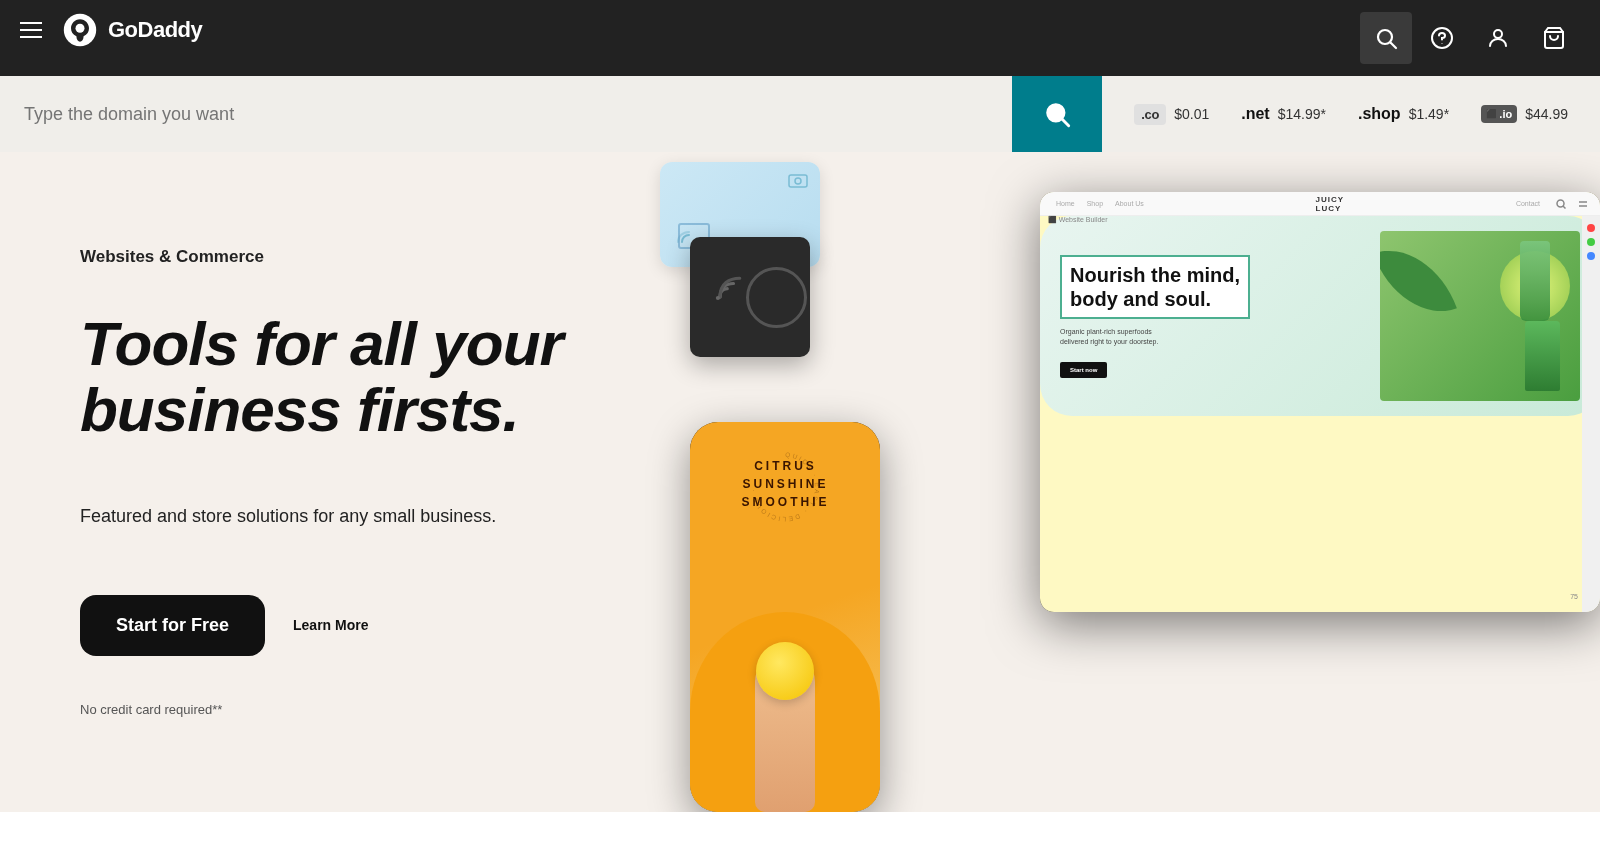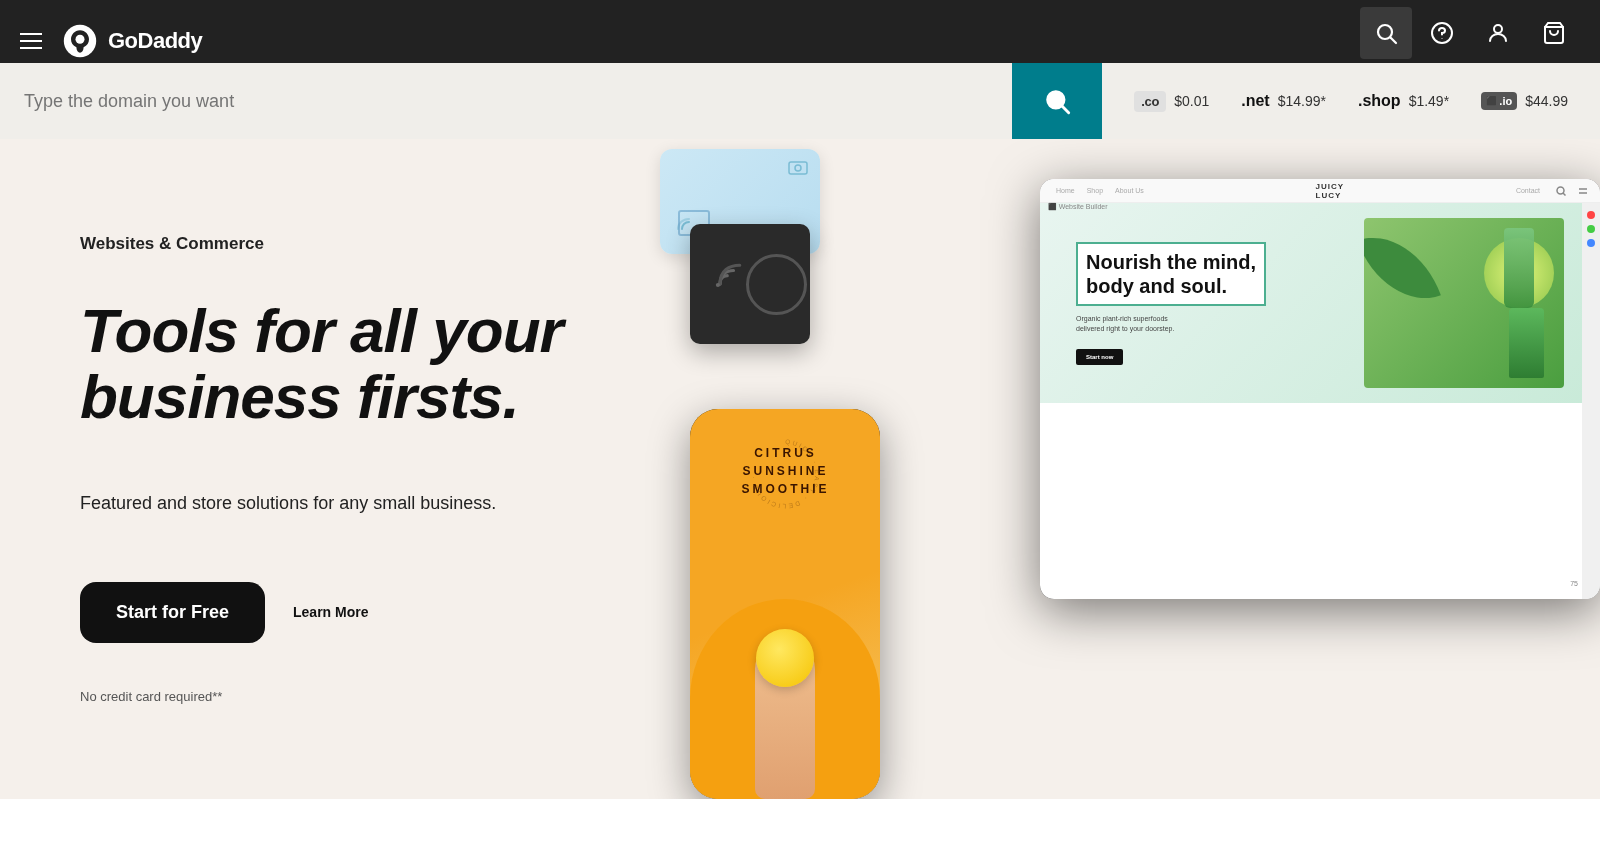--- a/index.html
+++ b/index.html
@@ -1,24 +1,24 @@
 <!DOCTYPE html>
 <html><head>
   <meta charset="utf-8">
   <style>
     * { margin: 0; padding: 0; box-sizing: border-box; }
     body { font-family: -apple-system, BlinkMacSystemFont, 'Segoe UI', Arial, sans-serif; width: 1600px; overflow-x: hidden; }
 
     
     .navbar {
       background: #222222;
-      height: 63px;
-      display: flex;
-      align-items: flex-end;
-      padding: 4px 20px;
+      height: 76px;
+      display: flex;
+      align-items: flex-start;
+      padding: 12px 20px;
       justify-content: space-between;
     }
     .nav-left {
       display: flex;
       align-items: center;
       gap: 20px;
     }
     .hamburger {
       display: flex;
       flex-direction: column;
@@ -331,21 +331,21 @@
       height: 420px;
       background: #1a1a1a;
       border-radius: 14px;
       overflow: hidden;
       box-shadow: 0 12px 50px rgba(0,0,0,0.5);
       z-index: 2;
     }
     .tablet-screen {
       width: 100%;
       height: 100%;
-      background: #ffffff;
+      background: #fef9c3;
       position: relative;
     }
     .tablet-topbar {
       height: 24px;
       background: #f9f9f9;
       border-bottom: 1px solid #eee;
       display: flex;
       align-items: center;
       padding: 0 12px;
       gap: 8px;
@@ -362,22 +362,23 @@
       margin-left: auto;
       letter-spacing: 1px;
     }
     .tablet-hero-area {
       height: 200px;
       background: linear-gradient(135deg, #e8f5f0 0%, #c8ead8 100%);
       position: relative;
       overflow: hidden;
       display: flex;
       align-items: center;
-      padding: 20px 36px;
+      padding: 20px 20px;
       gap: 20px;
+      border-radius: 32px;
     }
     .tablet-hero-text {
       flex: 1;
     }
     .tablet-hero-title {
       font-size: 20px;
       font-weight: 900;
       color: #111;
       line-height: 1.2;
       margin-bottom: 8px;

